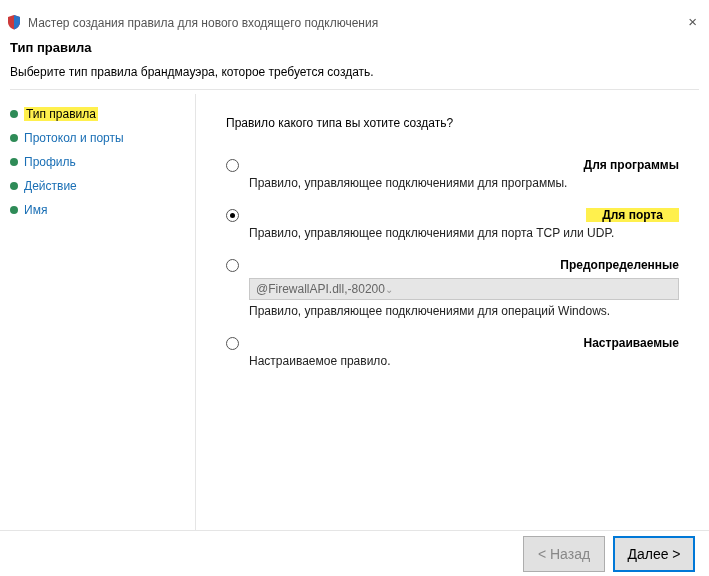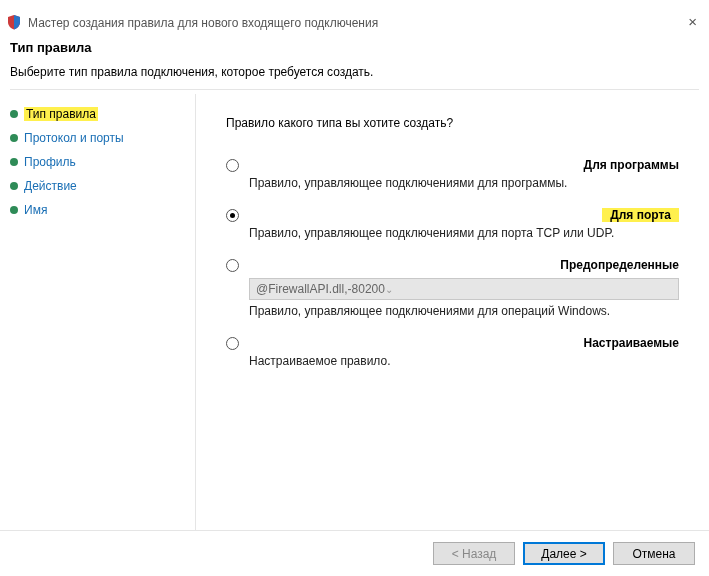--- a/index.html
+++ b/index.html
@@ -72,21 +72,21 @@
   .opt-row { display: flex; align-items: center; justify-content: space-between; }
   .radio {
     width: 13px; height: 13px; border: 1px solid #555; border-radius: 50%;
     margin-right: 10px; display: flex; align-items: center; justify-content: center;
     background: #fff; cursor: pointer;
   }
   .radio.sel::after {
     content: ""; width: 5px; height: 5px; border-radius: 50%; background: #000;
   }
   .opt-label { font-weight: 700; font-size: 12px; }
-  .opt-label.hl { background: #fff04d; padding: 0 8px; margin-left: 19px; }
+  .opt-label.hl { background: #fff04d; padding: 0 16px; margin-left: 19px; }
   .opt-desc { margin: 4px 0 0 23px; font-size: 12px; color: #222; }
 
   .combo {
     margin: 6px 0 4px 23px;
     height: 22px;
     background: #e6e6e6;
     border: 1px solid #c8c8c8;
     display: flex; align-items: center;
     padding: 0 6px;
     color: #666;
@@ -100,24 +100,24 @@
     position: absolute;
     left: 0; right: 0; bottom: 0;
     height: 46px;
     border-top: 1px solid #e5e5e5;
     display: flex; align-items: center; justify-content: flex-end;
     padding-right: 14px;
     gap: 8px;
     background: #fff;
   }
   .btn {
-    min-width: 82px; height: 23px;
+    min-width: 82px; height: 36px;
     border: 1px solid #adadad;
     background: #e1e1e1;
-    font-size: 12px;
+    font-size: 14px;
     display: flex; align-items: center; justify-content: center;
     cursor: pointer;
     padding: 0 10px;
   }
   .btn.disabled { color: #888; cursor: default; }
   .btn.primary { background: #e1e1e1; border: 2px solid #0078d7; }
 </style>
 </head>
 <body>
 
@@ -127,21 +127,21 @@
       <path d="M8 1 L14 3 L14 8 C14 12 11 14.5 8 15.5 C5 14.5 2 12 2 8 L2 3 Z" fill="#cc3b3b"></path>
       <path d="M8 1 L14 3 L14 8 C14 12 11 14.5 8 15.5 L8 1 Z" fill="#2a74c7"></path>
     </svg>
   </span>
   <span class="title">Мастер создания правила для нового входящего подключения</span>
   <span class="close">×</span>
 </div>
 
 <div class="header">
   <h1>Тип правила</h1>
-  <div class="subtitle">Выберите тип правила подключения, которое требуется создать.</div>
+  <div class="subtitle">Выберите тип правила брандмауэра, которое требуется создать.</div>
   <div class="divider"></div>
 </div>
 
 <div class="body">
 
   <div class="sidebar">
     <div class="step current">
       <span class="bullet"></span>
       <span class="label">Тип правила</span>
     </div>
@@ -200,14 +200,13 @@
         <span class="opt-label">Настраиваемые</span>
       </div>
       <div class="opt-desc">Настраиваемое правило.</div>
     </div>
   </div>
 </div>
 
 <div class="footer">
   <div class="btn disabled">&lt; Назад</div>
   <div class="btn primary">Далее &gt;</div>
-  <div class="btn">Отмена</div>
 </div>
 
 </body></html>

